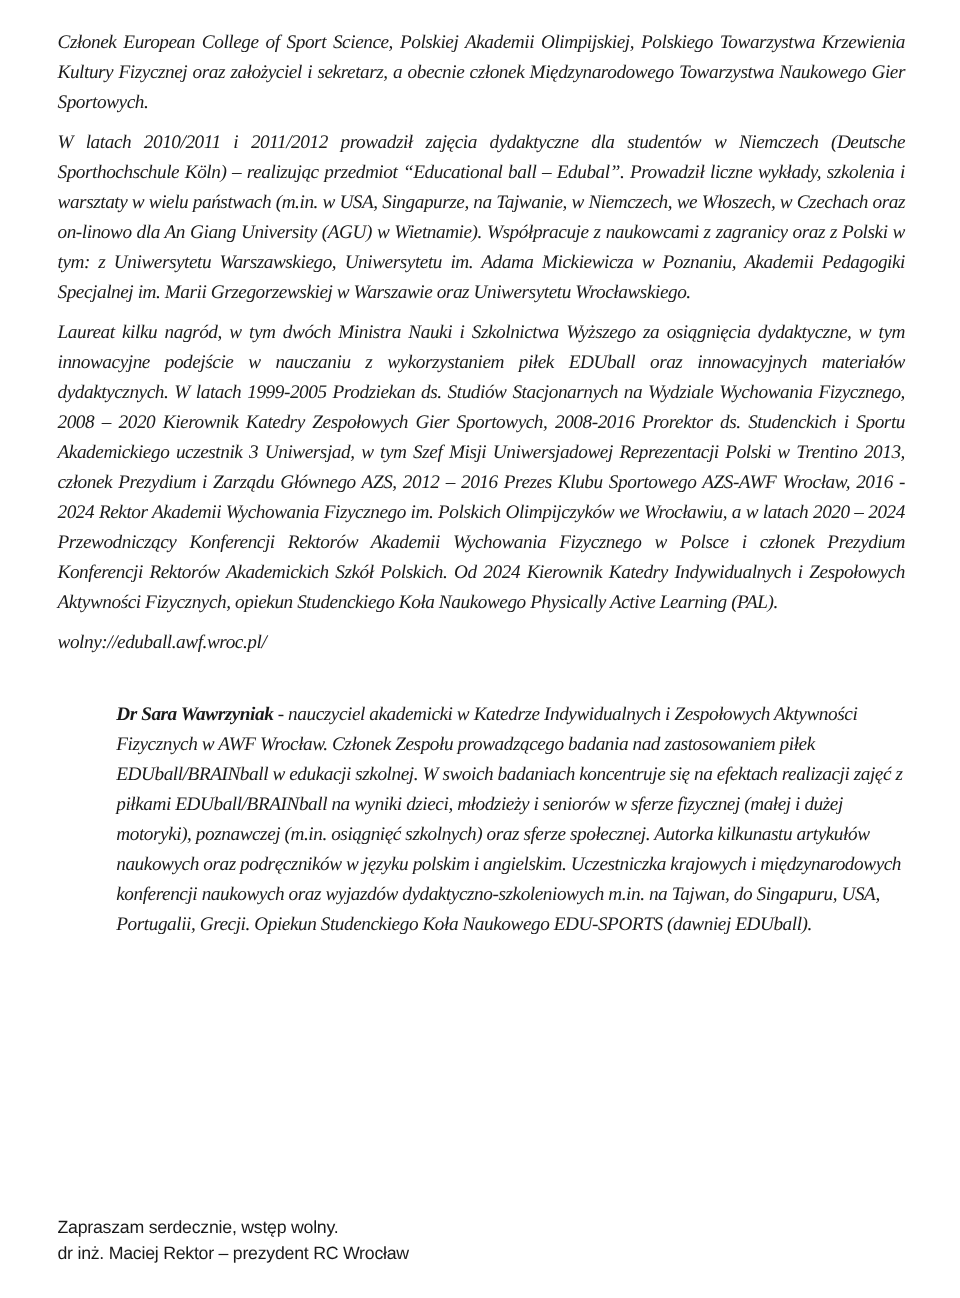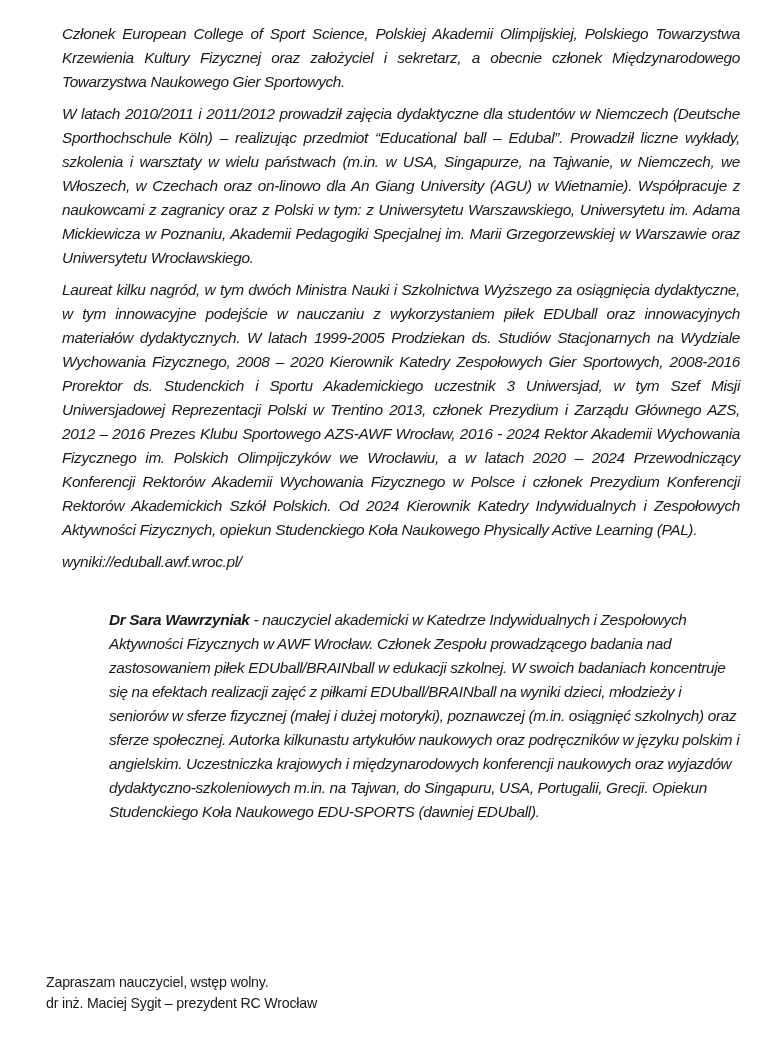--- a/index.html
+++ b/index.html
@@ -1,36 +1,36 @@
 <!DOCTYPE html>
 <html><head>
 <meta charset="utf-8">
 <style>
   html, body { margin: 0; padding: 0; background: #ffffff; }
   body { width: 768px; height: 1038px; position: relative; overflow: hidden; color: #1a1a1a; }
-  .page { position: absolute; left: 62px; top: 22px; width: 678px; font-family: Liberation Sans, sans-serif; }
+  .page { position: absolute; left: 46px; top: 22px; width: 678px; font-family: Liberation Serif, serif; }
   .it { font-style: italic; font-size: 15.4px; line-height: 24px; letter-spacing: -0.35px; }
   .just { text-align: justify; }
   p { margin: 0; }
   .p1 { margin-bottom: 8px; }
   .p2 { margin-bottom: 8px; }
   .p3 { margin-bottom: 8px; }
   .url { margin-bottom: 34px; }
   .sara { text-align: left; margin-left: 47px; }
   .sara b { font-weight: bold; }
   .closing { position: absolute; left: 46px; top: 972px; font-family: "Liberation Sans", sans-serif; font-size: 14.2px; line-height: 21px; letter-spacing: -0.2px; }
   .closing div { white-space: nowrap; }
 </style>
 </head>
 <body>
 
 <div class="page">
   <p class="it just p1">Członek European College of Sport Science, Polskiej Akademii Olimpijskiej, Polskiego Towarzystwa Krzewienia Kultury Fizycznej oraz założyciel i sekretarz, a obecnie członek Międzynarodowego Towarzystwa Naukowego Gier Sportowych.</p>
   <p class="it just p2">W latach 2010/2011 i 2011/2012 prowadził zajęcia dydaktyczne dla studentów w Niemczech (Deutsche Sporthochschule Köln) – realizując przedmiot “Educational ball – Edubal”. Prowadził liczne wykłady, szkolenia i warsztaty w wielu państwach (m.in. w USA, Singapurze, na Tajwanie, w Niemczech, we Włoszech, w Czechach oraz on-linowo dla An Giang University (AGU) w Wietnamie). Współpracuje z naukowcami z zagranicy oraz z Polski w tym: z Uniwersytetu Warszawskiego, Uniwersytetu im. Adama Mickiewicza w Poznaniu, Akademii Pedagogiki Specjalnej im. Marii Grzegorzewskiej w Warszawie oraz Uniwersytetu Wrocławskiego.</p>
   <p class="it just p3">Laureat kilku nagród, w tym dwóch Ministra Nauki i Szkolnictwa Wyższego za osiągnięcia dydaktyczne, w tym innowacyjne podejście w nauczaniu z wykorzystaniem piłek EDUball oraz innowacyjnych materiałów dydaktycznych. W latach 1999-2005 Prodziekan ds. Studiów Stacjonarnych na Wydziale Wychowania Fizycznego, 2008 – 2020 Kierownik Katedry Zespołowych Gier Sportowych, 2008-2016 Prorektor ds. Studenckich i Sportu Akademickiego uczestnik 3 Uniwersjad, w tym Szef Misji Uniwersjadowej Reprezentacji Polski w Trentino 2013, członek Prezydium i Zarządu Głównego AZS, 2012 – 2016 Prezes Klubu Sportowego AZS-AWF Wrocław, 2016 - 2024 Rektor Akademii Wychowania Fizycznego im. Polskich Olimpijczyków we Wrocławiu, a w latach 2020 – 2024 Przewodniczący Konferencji Rektorów Akademii Wychowania Fizycznego w Polsce i członek Prezydium Konferencji Rektorów Akademickich Szkół Polskich. Od 2024 Kierownik Katedry Indywidualnych i Zespołowych Aktywności Fizycznych, opiekun Studenckiego Koła Naukowego Physically Active Learning (PAL).</p>
-  <p class="it url">wyniki://eduball.awf.wroc.pl/</p>
+  <p class="it url">wolny://eduball.awf.wroc.pl/</p>
   <p class="it sara"><b>Dr Sara Wawrzyniak</b><span> - nauczyciel akademicki w Katedrze Indywidualnych i Zespołowych Aktywności Fizycznych w AWF Wrocław. Członek Zespołu prowadzącego badania nad zastosowaniem piłek EDUball/BRAINball w edukacji szkolnej.  W swoich badaniach koncentruje się na efektach realizacji zajęć z piłkami EDUball/BRAINball na wyniki dzieci, młodzieży i seniorów w sferze fizycznej (małej i dużej motoryki), poznawczej (m.in. osiągnięć szkolnych) oraz sferze społecznej. Autorka kilkunastu artykułów naukowych oraz podręczników w języku polskim i angielskim. Uczestniczka krajowych i międzynarodowych konferencji naukowych oraz wyjazdów dydaktyczno-szkoleniowych m.in. na Tajwan, do Singapuru, USA, Portugalii, Grecji. Opiekun Studenckiego Koła Naukowego EDU-SPORTS (dawniej EDUball).</span></p>
 </div>
 
 <div class="closing">
-  <div>Zapraszam nauczyciel, wstęp wolny.</div>
-  <div>dr inż. Maciej Sygit – prezydent RC Wrocław</div>
+  <div>Zapraszam serdecznie, wstęp wolny.</div>
+  <div>dr inż. Maciej Rektor – prezydent RC Wrocław</div>
 </div>
 
 </body></html>

